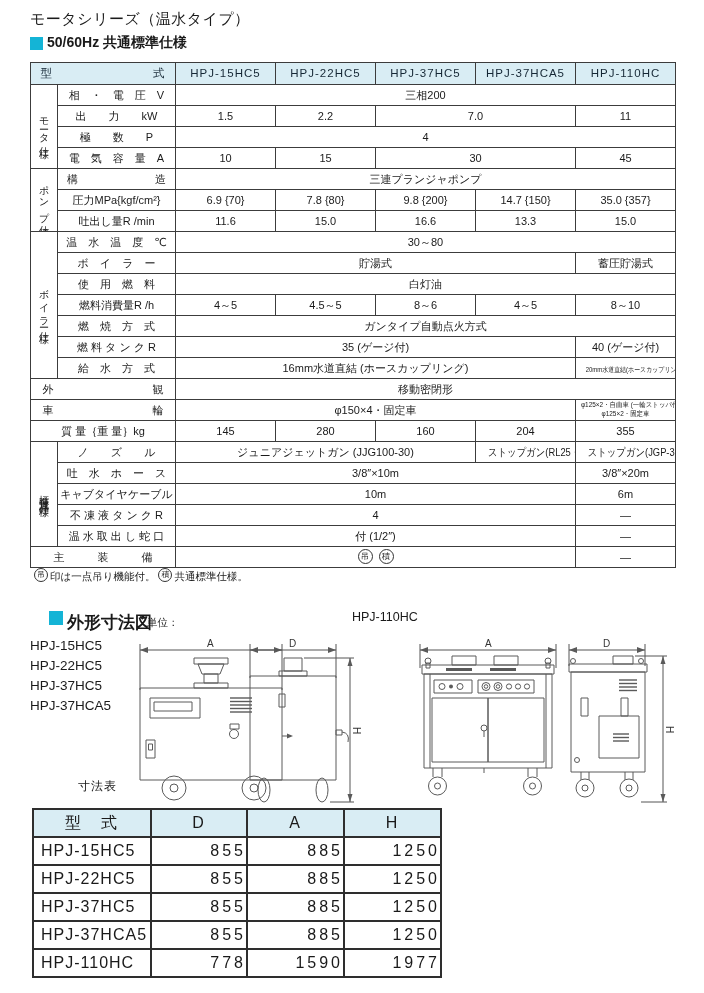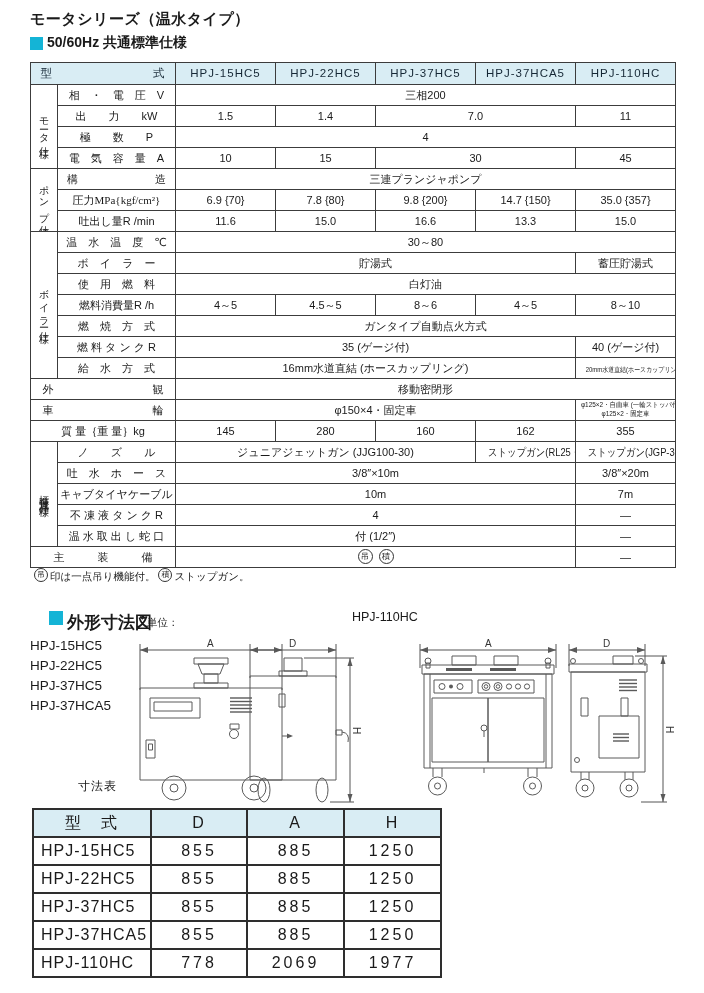--- a/index.html
+++ b/index.html
@@ -2,37 +2,37 @@
 <html><head>
 <meta charset="utf-8">
 <style>
   html,body{margin:0;padding:0;}
   body{
     width:704px;height:993px;position:relative;background:#fff;
     font-family:"Liberation Sans","DejaVu Sans",sans-serif;color:#1a1a1a;
     -webkit-font-smoothing:antialiased;
   }
   .abs{position:absolute;}
-  .page-title{left:30px;top:10px;font-size:15px;font-weight:bold;letter-spacing:.5px;}
+  .page-title{left:30px;top:10px;font-size:15px;font-weight:normal;letter-spacing:.5px;}
   .subtitle-row{left:30px;top:34px;font-size:14px;font-weight:bold;display:flex;align-items:center;justify-content:space-between;}
   .cyan-sq{display:inline-block;width:13px;height:13px;background:#14b4d6;margin-right:4px;}
   .cyan-sq.sm{width:14px;height:14px;}
 
   
   table.spec{border-collapse:collapse;table-layout:fixed;width:645px;background:#fff;}
   table.spec td{
     border:1px solid #3c3c3c;height:20px;font-size:11px;text-align:center;
     padding:0 1px;white-space:nowrap;overflow:hidden;line-height:1.1;
   }
   table.spec td.hd{background:#d9edf4;font-size:11.5px;letter-spacing:1px;height:21px;color:#152735;}
   table.spec td.glabel{
     writing-mode:vertical-rl;text-orientation:upright;font-size:10px;
     letter-spacing:2px;padding:2px 0;white-space:normal;
   }
-  td.fs10{font-size:10px;font-family:Liberation Serif, serif;}
+  td.fs10{font-size:10px;}
   .tiny{font-size:7.5px;}
   .squeeze{display:inline-block;transform:scaleX(.85);transform-origin:center;white-space:nowrap;}
   .twolines{display:block;font-size:7px;line-height:1.25;transform:scaleX(.92);transform-origin:center;white-space:nowrap;}
   .circ{
     display:inline-block;width:13px;height:13px;line-height:13px;border:1px solid #333;
     border-radius:50%;font-size:8.5px;text-align:center;margin:0 3px;vertical-align:-2px;
     white-space:nowrap;overflow:hidden;
   }
   .note{left:34px;top:568px;font-size:10.5px;}
   .note .circ{width:12px;height:12px;line-height:12px;font-size:8px;margin:0 2px 0 0;}
@@ -53,21 +53,21 @@
 
   
   .dimtable-title{left:40px;top:778px;font-size:12px;letter-spacing:1px;margin-left:38px;}
   table.dimt{border-collapse:collapse;table-layout:fixed;width:408px;}
   table.dimt td{
     border:2px solid #2e2e2e;height:26px;font-size:16px;text-align:center;
     padding:0;overflow:hidden;white-space:nowrap;
   }
   table.dimt td.hd{background:#d9edf4;height:26px;letter-spacing:2px;}
   table.dimt td.model{text-align:left;padding-left:7px;letter-spacing:1px;}
-  table.dimt td.num{letter-spacing:3px;}
+  table.dimt td.num{letter-spacing:3px;text-align:right;}
 </style>
 </head>
 <body>
 
 <div class="abs page-title">モータシリーズ（温水タイプ）</div>
 <div class="abs subtitle-row">
   <span class="cyan-sq"></span>
   <span>50/60Hz 共通標準仕様</span>
 </div>
 
@@ -93,21 +93,21 @@
   </tr>
 
   <tr>
     <td rowspan="4" class="glabel">モータ仕様</td>
     <td>相　・　電　圧　V</td>
     <td colspan="5">三相200</td>
   </tr>
   <tr>
     <td>出　　力　　kW</td>
     <td>1.5</td>
-    <td>1.4</td>
+    <td>2.2</td>
     <td colspan="2">7.0</td>
     <td>11</td>
   </tr>
   <tr>
     <td>極　　数　　P</td>
     <td colspan="5">4</td>
   </tr>
   <tr>
     <td>電　気　容　量　A</td>
     <td>10</td>
@@ -185,40 +185,40 @@
     <td>
       <span class="twolines">φ125×2・自由車 (一輪ストッパ付)</span>
       <span class="twolines">φ125×2・固定車</span>
     </td>
   </tr>
   <tr>
     <td colspan="2">質 量｛重 量｝kg</td>
     <td>145</td>
     <td>280</td>
     <td>160</td>
-    <td>162</td>
+    <td>204</td>
     <td>355</td>
   </tr>
 
   <tr>
     <td rowspan="5" class="glabel">標準付属品仕様</td>
     <td>ノ　　ズ　　ル</td>
     <td colspan="3">ジュニアジェットガン (JJG100-30)</td>
     <td class="tiny"><span class="squeeze">ストップガン(RL25・ML900)</span></td>
     <td class="tiny"><span class="squeeze">ストップガン(JGP-350-20H)</span></td>
   </tr>
   <tr>
     <td>吐　水　ホ　ー　ス</td>
     <td colspan="4">3/8″×10m</td>
     <td>3/8″×20m</td>
   </tr>
   <tr>
     <td class="fs10">キャブタイヤケーブル</td>
     <td colspan="4">10m</td>
-    <td>7m</td>
+    <td>6m</td>
   </tr>
   <tr>
     <td>不 凍 液 タ ン ク R</td>
     <td colspan="4">4</td>
     <td>―</td>
   </tr>
   <tr>
     <td>温 水 取 出 し 蛇 口</td>
     <td colspan="4">付 (1/2″)</td>
     <td>―</td>
@@ -230,21 +230,21 @@
       <span class="circ">吊</span><span class="circ">積</span>
     </td>
     <td>―</td>
   </tr>
 </tbody>
 </table>
 </div>
 
 <div class="abs note">
   <span class="circ">吊</span><span>印は一点吊り機能付。</span>
-  <span class="circ">積</span><span>ストップガン。</span>
+  <span class="circ">積</span><span>共通標準仕様。</span>
 </div>
 
 <div class="abs dimfig-title">
   <span class="cyan-sq sm"></span>
   <span>外形寸法図</span>
 </div>
 <div class="abs unit-label">単位：</div>
 <div class="abs right-model">HPJ-110HC</div>
 <div class="abs left-models">
   <div>HPJ-15HC5</div>
@@ -428,18 +428,18 @@
   </tr>
   <tr>
     <td class="model">HPJ-37HCA5</td>
     <td class="num">855</td>
     <td class="num">885</td>
     <td class="num">1250</td>
   </tr>
   <tr>
     <td class="model">HPJ-110HC</td>
     <td class="num">778</td>
-    <td class="num">2069</td>
+    <td class="num">1590</td>
     <td class="num">1977</td>
   </tr>
 </tbody>
 </table>
 </div>
 
 </body></html>

